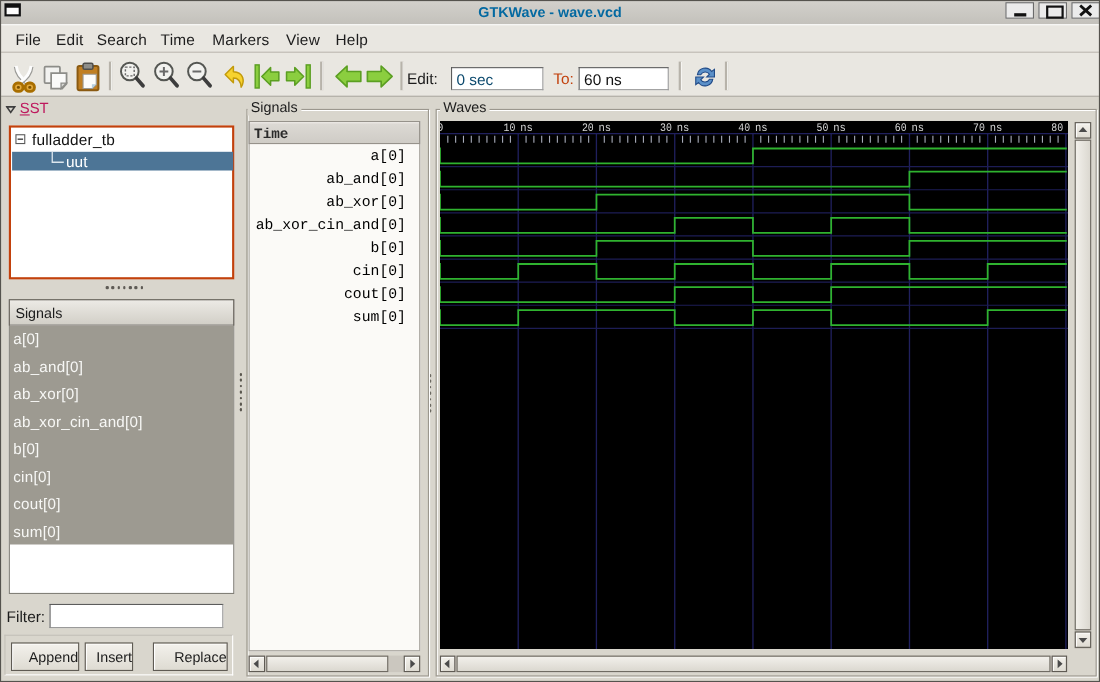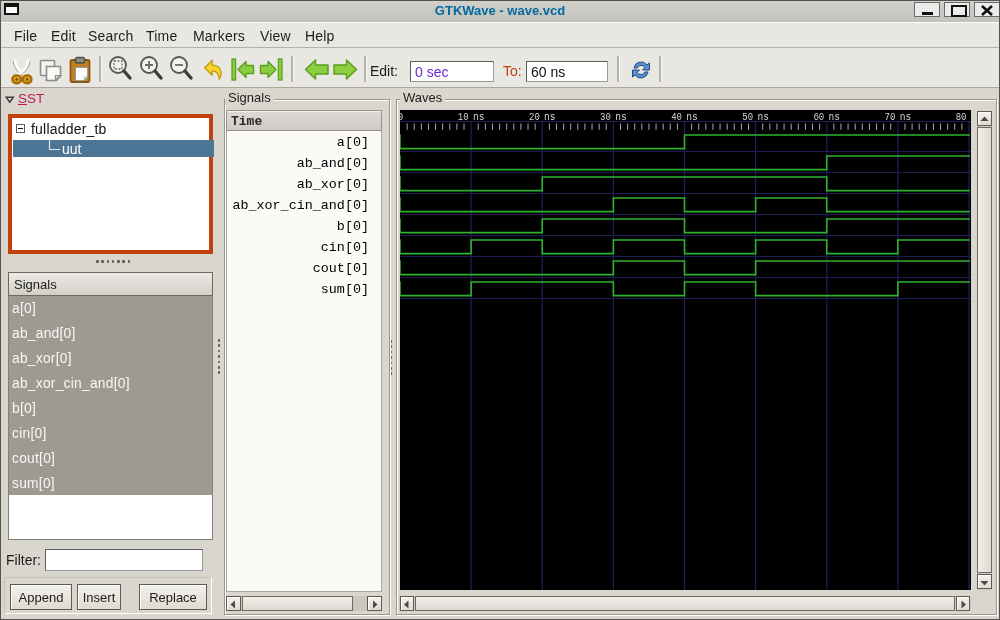--- a/index.html
+++ b/index.html
@@ -1,19 +1,19 @@
 <!DOCTYPE html>
 <html><head><meta charset="utf-8">
 <style>
 html,body{margin:0;padding:0}
 body{width:1000px;height:620px;overflow:hidden;font-family:"Liberation Sans",sans-serif;position:relative;background:#d9d6cd}
 .abs{position:absolute}
 .mono{font-family:"Liberation Mono",monospace}
 .entry{background:#fff;border-top:1px solid #5c5c5c;border-left:1px solid #5c5c5c;border-right:1px solid #9a9a9a;border-bottom:1px solid #9a9a9a;box-sizing:border-box}
-.btn{background:linear-gradient(#f3f1ec,#dedbd2);border:1px solid #5f5b54;box-shadow:inset 1px 1px 0 #fff;box-sizing:border-box;text-align:center;color:#1c1c1c}
+.btn{background:linear-gradient(#f3f1ec,#dedbd2);border:1px solid #5f5b54;box-shadow:inset 1px 1px 0 #fff;box-sizing:border-box;text-align:right;color:#1c1c1c}
 .frame{border:1px solid #9b978e;box-shadow:inset 1px 1px 0 #ffffff,1px 1px 0 #ffffff;box-sizing:border-box}
 </style></head>
 <body>
 
 <div class="abs" style="left:0;top:0;width:1000px;height:620px;border:1px solid #55534e;box-sizing:border-box;pointer-events:none;z-index:50"></div>
 
 <div class="abs" style="left:0;top:0;width:1000px;height:22px;background:linear-gradient(#d3d1cc,#c3c1bb)"></div>
 <div class="abs" style="left:4px;top:3px;width:15px;height:12px;background:#fdfdfd;border:2px solid #111;box-sizing:border-box;border-top-width:4px"></div>
 <div class="abs" style="left:0;top:3px;width:1000px;text-align:center;font-size:13px;font-weight:bold;color:#0369a1">GTKWave - wave.vcd</div>
 <div class="abs" style="left:914px;top:2px;width:26px;height:15px;background:#ebebeb;border:1px solid #6b6b6b;box-sizing:border-box">
@@ -107,37 +107,37 @@
 <svg class="abs" style="left:303px;top:56px" width="28" height="28" viewBox="0 0 28 28">
 <path d="M2.5 13.5 L12.5 4 V9 H25 V18 H12.5 V23 Z" fill="#8bce3f" stroke="#5b9f22" stroke-width="1.5" stroke-linejoin="round"></path>
 </svg>
 
 <svg class="abs" style="left:331px;top:56px" width="28" height="28" viewBox="0 0 28 28">
 <path d="M25.5 13.5 L15.5 4 V9 H3 V18 H15.5 V23 Z" fill="#8bce3f" stroke="#5b9f22" stroke-width="1.5" stroke-linejoin="round"></path>
 </svg>
 
 <div class="abs" style="left:364px;top:56px;width:2px;height:26px;background:#b7b3aa;border-right:1px solid #f6f5f2"></div>
 <div class="abs" style="left:370px;top:63px;font-size:14px;color:#1c1c1c">Edit:</div>
-<div class="abs entry" style="left:410px;top:61px;width:84px;height:21px;font-size:14px;color:#6d28d9;line-height:20px;padding-left:4px">0 sec</div>
+<div class="abs entry" style="left:410px;top:61px;width:84px;height:21px;font-size:14px;color:#0c4a6e;line-height:20px;padding-left:4px">0 sec</div>
 <div class="abs" style="left:503px;top:63px;font-size:14px;color:#c2410c">To:</div>
 <div class="abs entry" style="left:526px;top:61px;width:82px;height:21px;font-size:14px;color:#111;line-height:20px;padding-left:4px">60 ns</div>
 <div class="abs" style="left:617px;top:56px;width:2px;height:26px;background:#b7b3aa;border-right:1px solid #f6f5f2"></div>
 
 <svg class="abs" style="left:630px;top:59px" width="22" height="22" viewBox="0 0 22 22">
 <path d="M4 9 A7.2 7.2 0 0 1 17 6 L19.5 4 V11 H12.5 L15 8.5 A4.6 4.6 0 0 0 7 9 Z" fill="#5b90c8" stroke="#204a87" stroke-width="1"></path>
 <path d="M18 13 A7.2 7.2 0 0 1 5 16 L2.5 18 V11 H9.5 L7 13.5 A4.6 4.6 0 0 0 15 13 Z" fill="#5b90c8" stroke="#204a87" stroke-width="1"></path>
 </svg>
 <div class="abs" style="left:659px;top:56px;width:2px;height:26px;background:#b7b3aa;border-right:1px solid #f6f5f2"></div>
 </div>
 
 <svg class="abs" style="left:5px;top:96px" width="10" height="8">
     <path d="M1.2 1.2 H8.3 L4.75 6.2 Z" fill="none" stroke="#3e3e3e" stroke-width="1.5"></path>
   </svg>
 <div class="abs" style="left:18px;top:91px;font-size:13.5px;color:#be185d"><span style="text-decoration:underline">S</span>ST</div>
-<div class="abs" style="left:8px;top:114px;width:205px;height:140px;background:#fff;border:4px solid #c2410c;box-sizing:border-box">
+<div class="abs" style="left:8px;top:114px;width:205px;height:140px;background:#fff;border:2px solid #c2410c;box-sizing:border-box">
   <div class="abs" style="left:4px;top:6px;width:9px;height:9px;background:#fff;border:1px solid #5a5a5a;box-sizing:border-box">
       <div class="abs" style="left:1px;top:3px;width:5px;height:1px;background:#111"></div>
     </div>
   <div class="abs" style="left:19px;top:3px;font-size:14px;letter-spacing:0.2px;color:#111">fulladder_tb</div>
   <div class="abs" style="left:1px;top:22px;width:201px;height:17px;background:#4d7596"></div>
   <svg class="abs" style="left:28px;top:22px" width="22" height="17">
       <path d="M9.5 0 V9.5 H20" stroke="#dce6ee" stroke-width="1.2" fill="none"></path>
     </svg>
   <div class="abs" style="left:50px;top:23px;font-size:14px;color:#fff">uut</div>
 </div>

